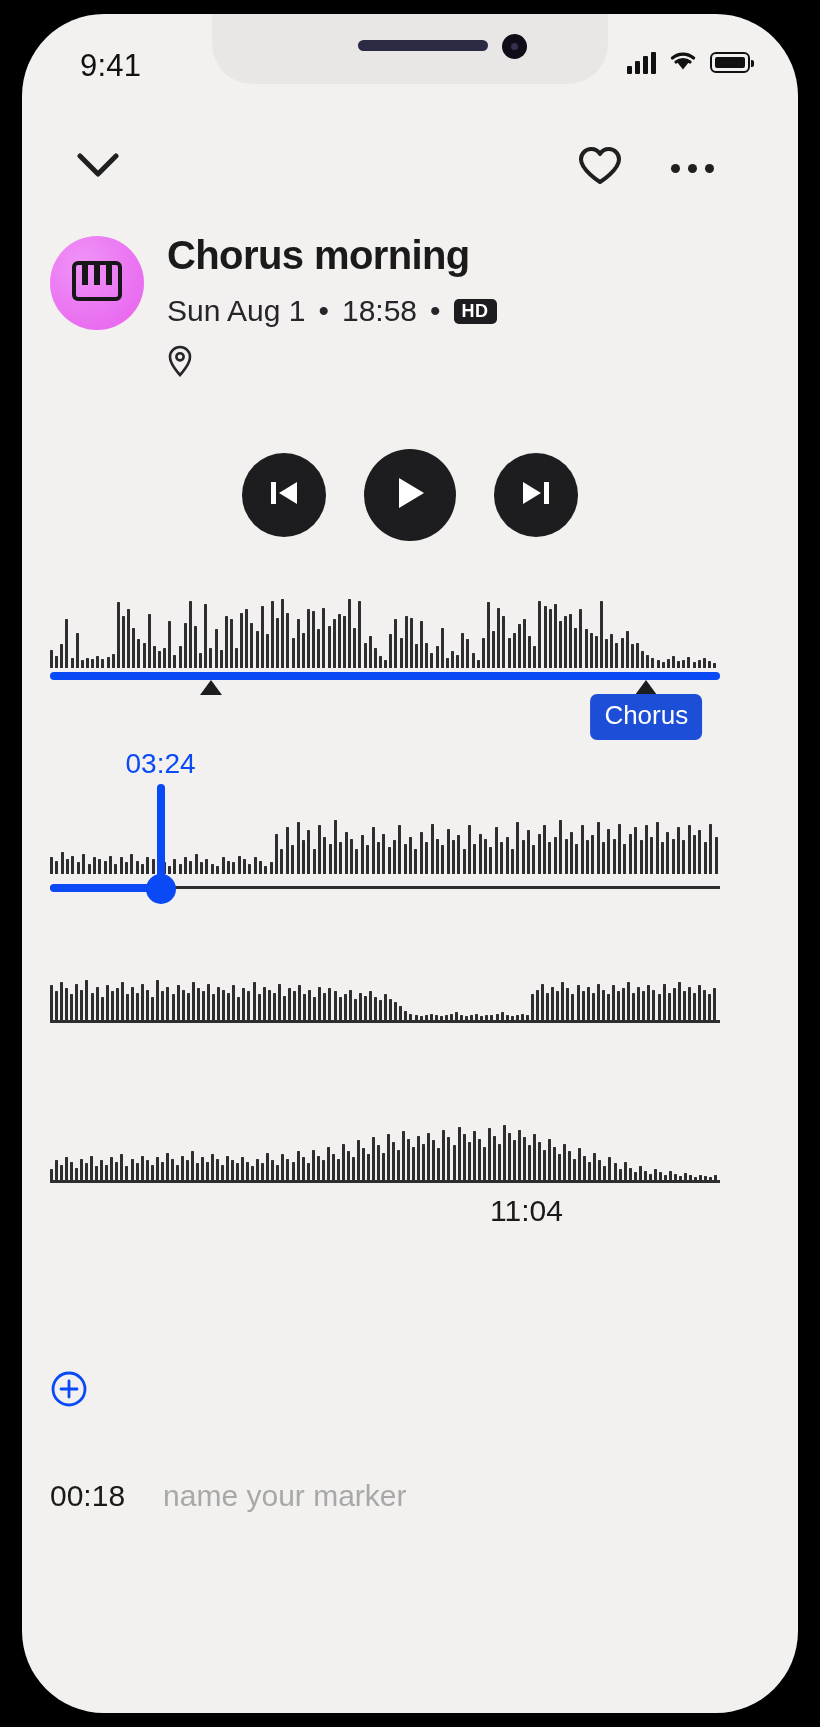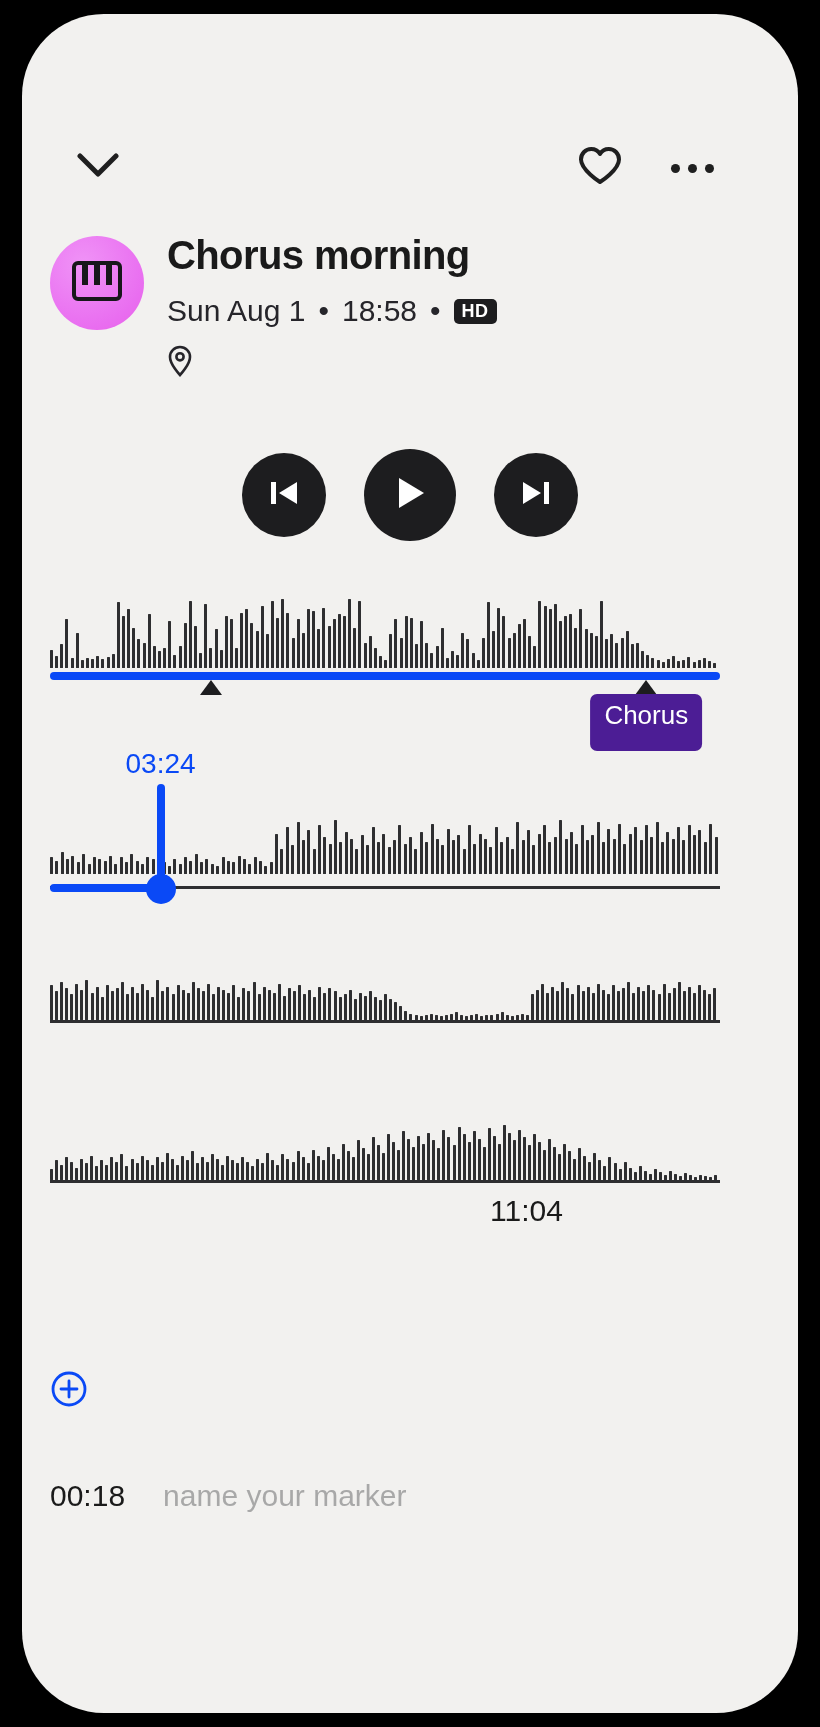--- a/index.html
+++ b/index.html
@@ -167,22 +167,22 @@
   .tri-marker {
     position: absolute; top: 96px;
     width: 0; height: 0;
     border-left: 11px solid transparent;
     border-right: 11px solid transparent;
     border-bottom: 15px solid #1d1d1f;
     transform: translateX(-11px);
   }
   #chorus-chip {
     position: absolute; top: 110px;
-    background: #4c1d95; color: #ffffff;
-    font-size: 26px; padding: 6px 14px 20px;
+    background: #1d4ed8; color: #ffffff;
+    font-size: 26px; padding: 6px 14px 9px;
     border-radius: 7px; white-space: nowrap;
     transform: translateX(-50%);
   }
 
   #row2 { top: 776px; }
   #row2 .wave { height: 84px; }
   #playhead-time {
     position: absolute; color: #0a49f6;
     font-size: 28px; font-weight: 500;
     transform: translateX(-50%);
@@ -253,20 +253,43 @@
     width: 460px;
   }
   #marker-entry-input::placeholder { color: #a8a8a8; }
 </style>
 </head>
 <body>
 
 <div id="phone-frame">
   <div id="screen">
 
+    <div id="status-bar">
+      <div id="notch">
+        <div id="notch-speaker"></div>
+        <div id="notch-camera"></div>
+      </div>
+      <div id="status-time">9:41</div>
+      <div id="status-icons">
+        <span class="signal-bars">
+          <i></i>
+            <i></i>
+            <i></i>
+            <i></i>
+        </span>
+        <span>
+          <svg width="28" height="21" viewBox="0 0 28 21">
+            <path d="M14 19.5 L8.4 12.6 a8.8 8.8 0 0 1 11.2 0 Z" fill="#111"></path>
+            <path d="M3.4 8.0 a16.4 16.4 0 0 1 21.2 0" stroke="#111" stroke-width="3.2" fill="none" stroke-linecap="round"></path>
+            <path d="M7.0 12.0 a11.2 11.2 0 0 1 14.0 0" stroke="#111" stroke-width="3.2" fill="none" stroke-linecap="round"></path>
+          </svg>
+        </span>
+        <span class="battery"></span>
+      </div>
+    </div>
 
     <div id="top-nav">
       <div class="nav-btn" id="collapse-btn">
         <span>
           <svg width="42" height="26" viewBox="0 0 42 26">
             <path d="M3 3 L21 21 L39 3" stroke="#1f1f1f" stroke-width="5" fill="none" stroke-linecap="round" stroke-linejoin="round"></path>
           </svg>
         </span>
       </div>
       <div class="nav-btn" id="fav-btn">

